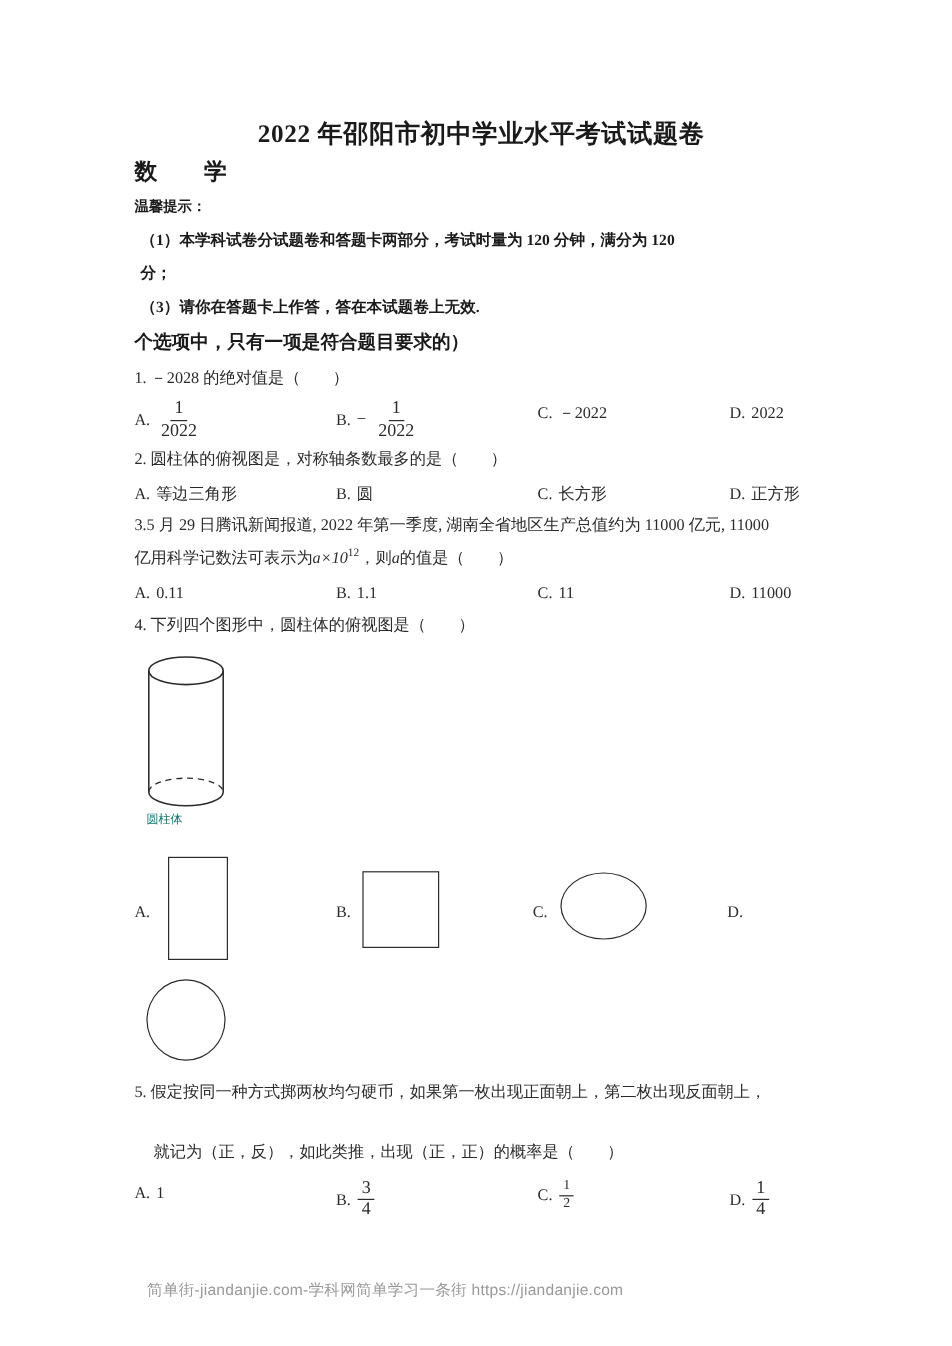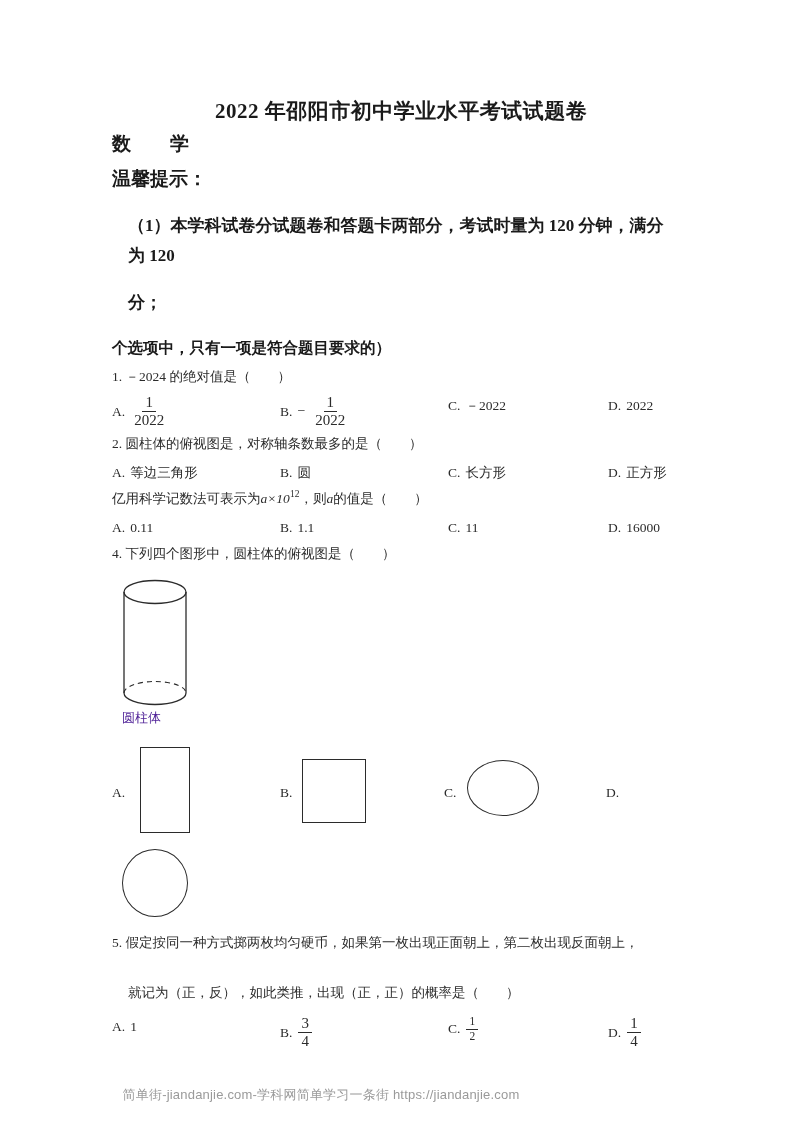--- a/index.html
+++ b/index.html
@@ -41,30 +41,30 @@
     text-align: left;
     font-size: 19px;
     font-weight: bold;
     letter-spacing: 10px;
     line-height: 1.7;
     margin: 0 0 2px 0;
   }
 
   
   .notice-title {
-    font-size: 19px;
+    font-size: 12px;
     font-weight: bold;
     line-height: 1.75;
     margin: 0;
   }
   .notice-line {
-    font-size: 17px;
+    font-size: 13px;
     font-weight: bold;
     line-height: 1.78;
-    margin: 16px;
+    margin: 5px;
     text-indent: 0;
   }
 
   .section-head {
     font-size: 15.5px;
     font-weight: bold;
     line-height: 1.75;
     margin: 2px 0 0 0;
   }
 
@@ -127,22 +127,22 @@
     position: absolute;
     left: 10px;
     top: 6px;
     width: 66px;
     height: 128px;
   }
   .cyl-label {
     position: absolute;
     left: 10px;
     top: 136px;
-    font-size: 13px;
-    color: #4c1d95;
+    font-size: 10px;
+    color: #0f766e;
   }
 
   
   .optfig-block { position: relative; height: 182px; margin-top: 2px; }
   .optfig-label {
     position: absolute;
     font-size: 13.5px;
     color: #2b2b2b;
   }
   .shape { position: absolute; border: 1.4px solid #2b2b2b; background: #fff; }
@@ -155,41 +155,41 @@
   .footer {
     position: absolute;
     left: 0;
     top: 1066px;
     width: 642px;
     text-align: center;
     font-size: 13px;
     color: #9a9a9a;
     font-family: "Liberation Sans", "DejaVu Sans", sans-serif;
     letter-spacing: 0.2px;
-    margin-top: 20px;
   }
 </style>
 </head>
 <body>
 
 <div class="page">
   <div class="doc">
 
     <div class="doc-title">2022 年邵阳市初中学业水平考试试题卷</div>
     <div class="doc-subject">数　学</div>
 
     <div class="notice-title">温馨提示：</div>
     <div class="notice-line">（1）本学科试卷分试题卷和答题卡两部分，考试时量为 120 分钟，满分为 120</div>
     <div class="notice-line">分；</div>
+    <div class="notice-line">（3）请你在答题卡上作答，答在本试题卷上无效.</div>
 
     <div class="section-head">个选项中，只有一项是符合题目要求的）</div>
 
     <div class="q-stem">
       <span>1.</span>
-      <span>－2024 的绝对值是（　　）</span>
+      <span>－2028 的绝对值是（　　）</span>
     </div>
     <div class="opt-row">
       <div class="opt opt-c1">
         <span class="lbl">A.</span>
         <span class="frac big">
           <span class="num">1</span>
           <span class="den">2022</span>
         </span>
       </div>
       <div class="opt opt-c2">
@@ -226,39 +226,42 @@
       <div class="opt opt-c3">
         <span class="lbl">C.</span>
         <span>长方形</span>
       </div>
       <div class="opt opt-c4">
         <span class="lbl">D.</span>
         <span>正方形</span>
       </div>
     </div>
 
+    <div class="q-stem">
+      <span>3.</span><span>5 月 29 日腾讯新闻报道, 2022 年第一季度, 湖南全省地区生产总值约为 11000 亿元, 11000</span>
+    </div>
     <div class="q-stem tight">
       <span>亿用科学记数法可表示为</span><span class="ital">a×10</span><sup class="exp">12</sup><span>，则</span><span class="ital">a</span><span>的值是（　　）</span>
     </div>
     <div class="opt-row">
       <div class="opt opt-c1">
         <span class="lbl">A.</span>
         <span>0.11</span>
       </div>
       <div class="opt opt-c2">
         <span class="lbl">B.</span>
         <span>1.1</span>
       </div>
       <div class="opt opt-c3">
         <span class="lbl">C.</span>
         <span>11</span>
       </div>
       <div class="opt opt-c4">
         <span class="lbl">D.</span>
-        <span>16000</span>
+        <span>11000</span>
       </div>
     </div>
 
     <div class="q-stem">
       <span>4.</span>
       <span>下列四个图形中，圆柱体的俯视图是（　　）</span>
     </div>
 
     <div class="fig-block">
       <svg class="cylinder" viewBox="0 0 66 128">

